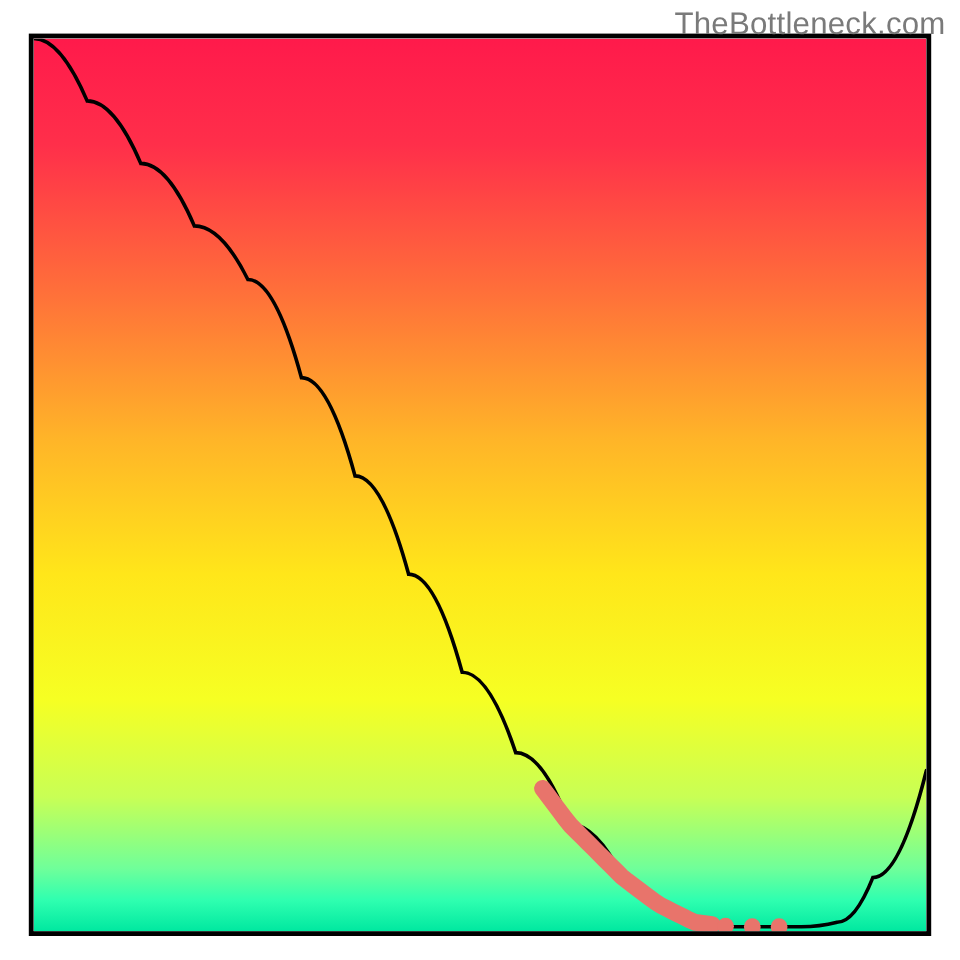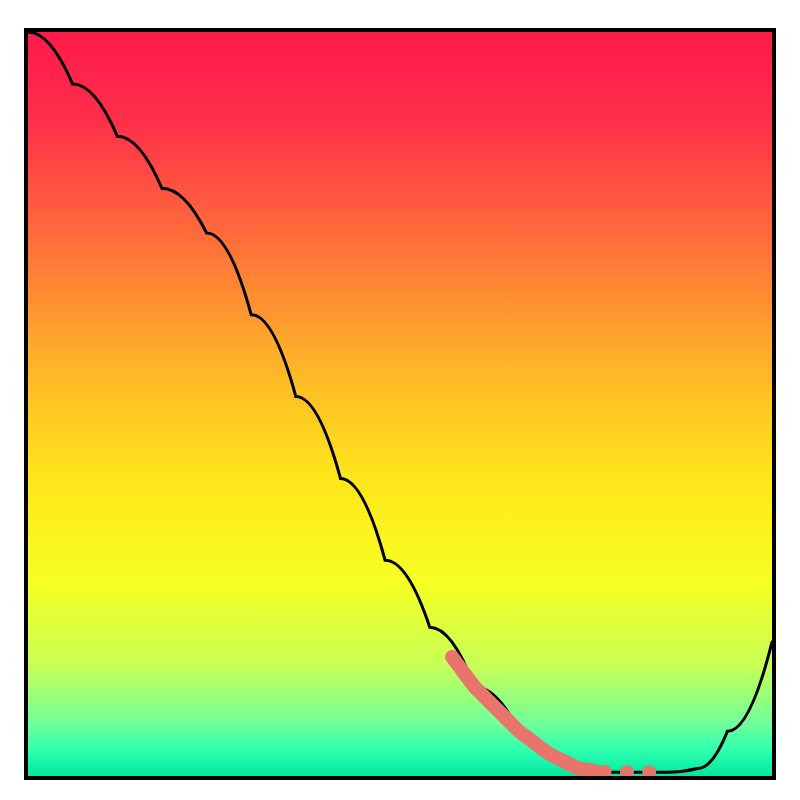--- a/index.html
+++ b/index.html
@@ -41,20 +41,21 @@
     left: 0;
     top: 0;
     width: 100%;
     height: 100%;
     display: block;
   }
 </style>
 </head>
 <body>
 <div class="outer">
+  <div class="watermark">TheBottleneck.com</div>
 
   <div class="frame">
     <svg class="plot" viewBox="0 0 744 744" preserveAspectRatio="none">
       <defs>
         <linearGradient id="bg-grad" x1="0" y1="0" x2="0" y2="1">
 
         <stop offset="0%" stop-color="#ff1a4b"></stop>
             <stop offset="12%" stop-color="#ff2f4a"></stop>
             <stop offset="28.000000000000004%" stop-color="#ff6e3a"></stop>
             <stop offset="45%" stop-color="#ffb528"></stop>

